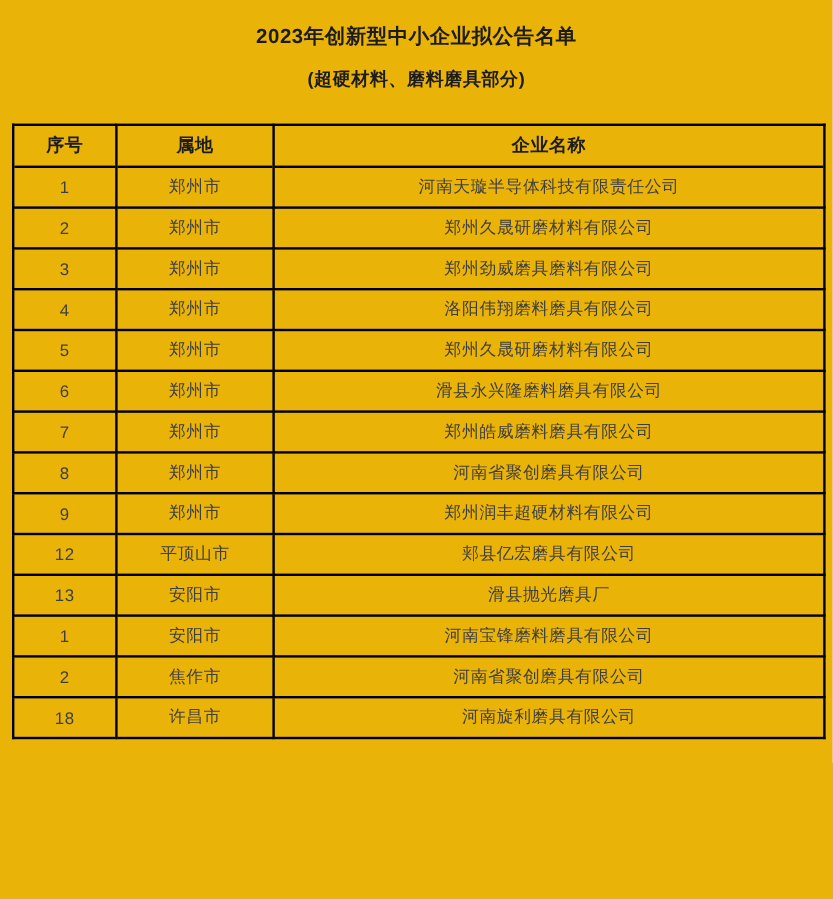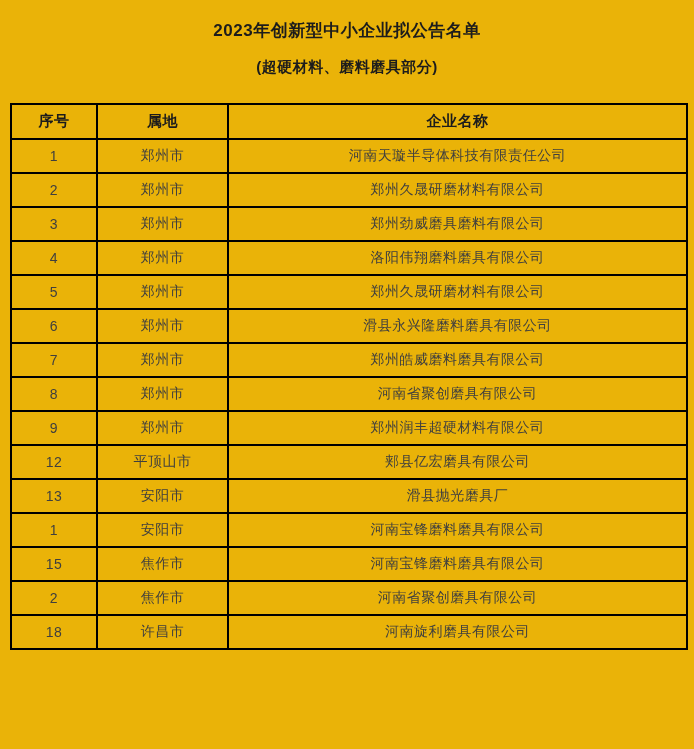--- a/index.html
+++ b/index.html
@@ -146,25 +146,20 @@
       <td>13</td>
       <td>安阳市</td>
       <td>滑县抛光磨具厂</td>
     </tr>
         <tr>
       <td>1</td>
       <td>安阳市</td>
       <td>河南宝锋磨料磨具有限公司</td>
     </tr>
         <tr>
-      <td>15</td>
-      <td>焦作市</td>
-      <td>河南宝锋磨料磨具有限公司</td>
-    </tr>
-        <tr>
       <td>2</td>
       <td>焦作市</td>
       <td>河南省聚创磨具有限公司</td>
     </tr>
         <tr>
       <td>18</td>
       <td>许昌市</td>
       <td>河南旋利磨具有限公司</td>
     </tr>
       </tbody>

